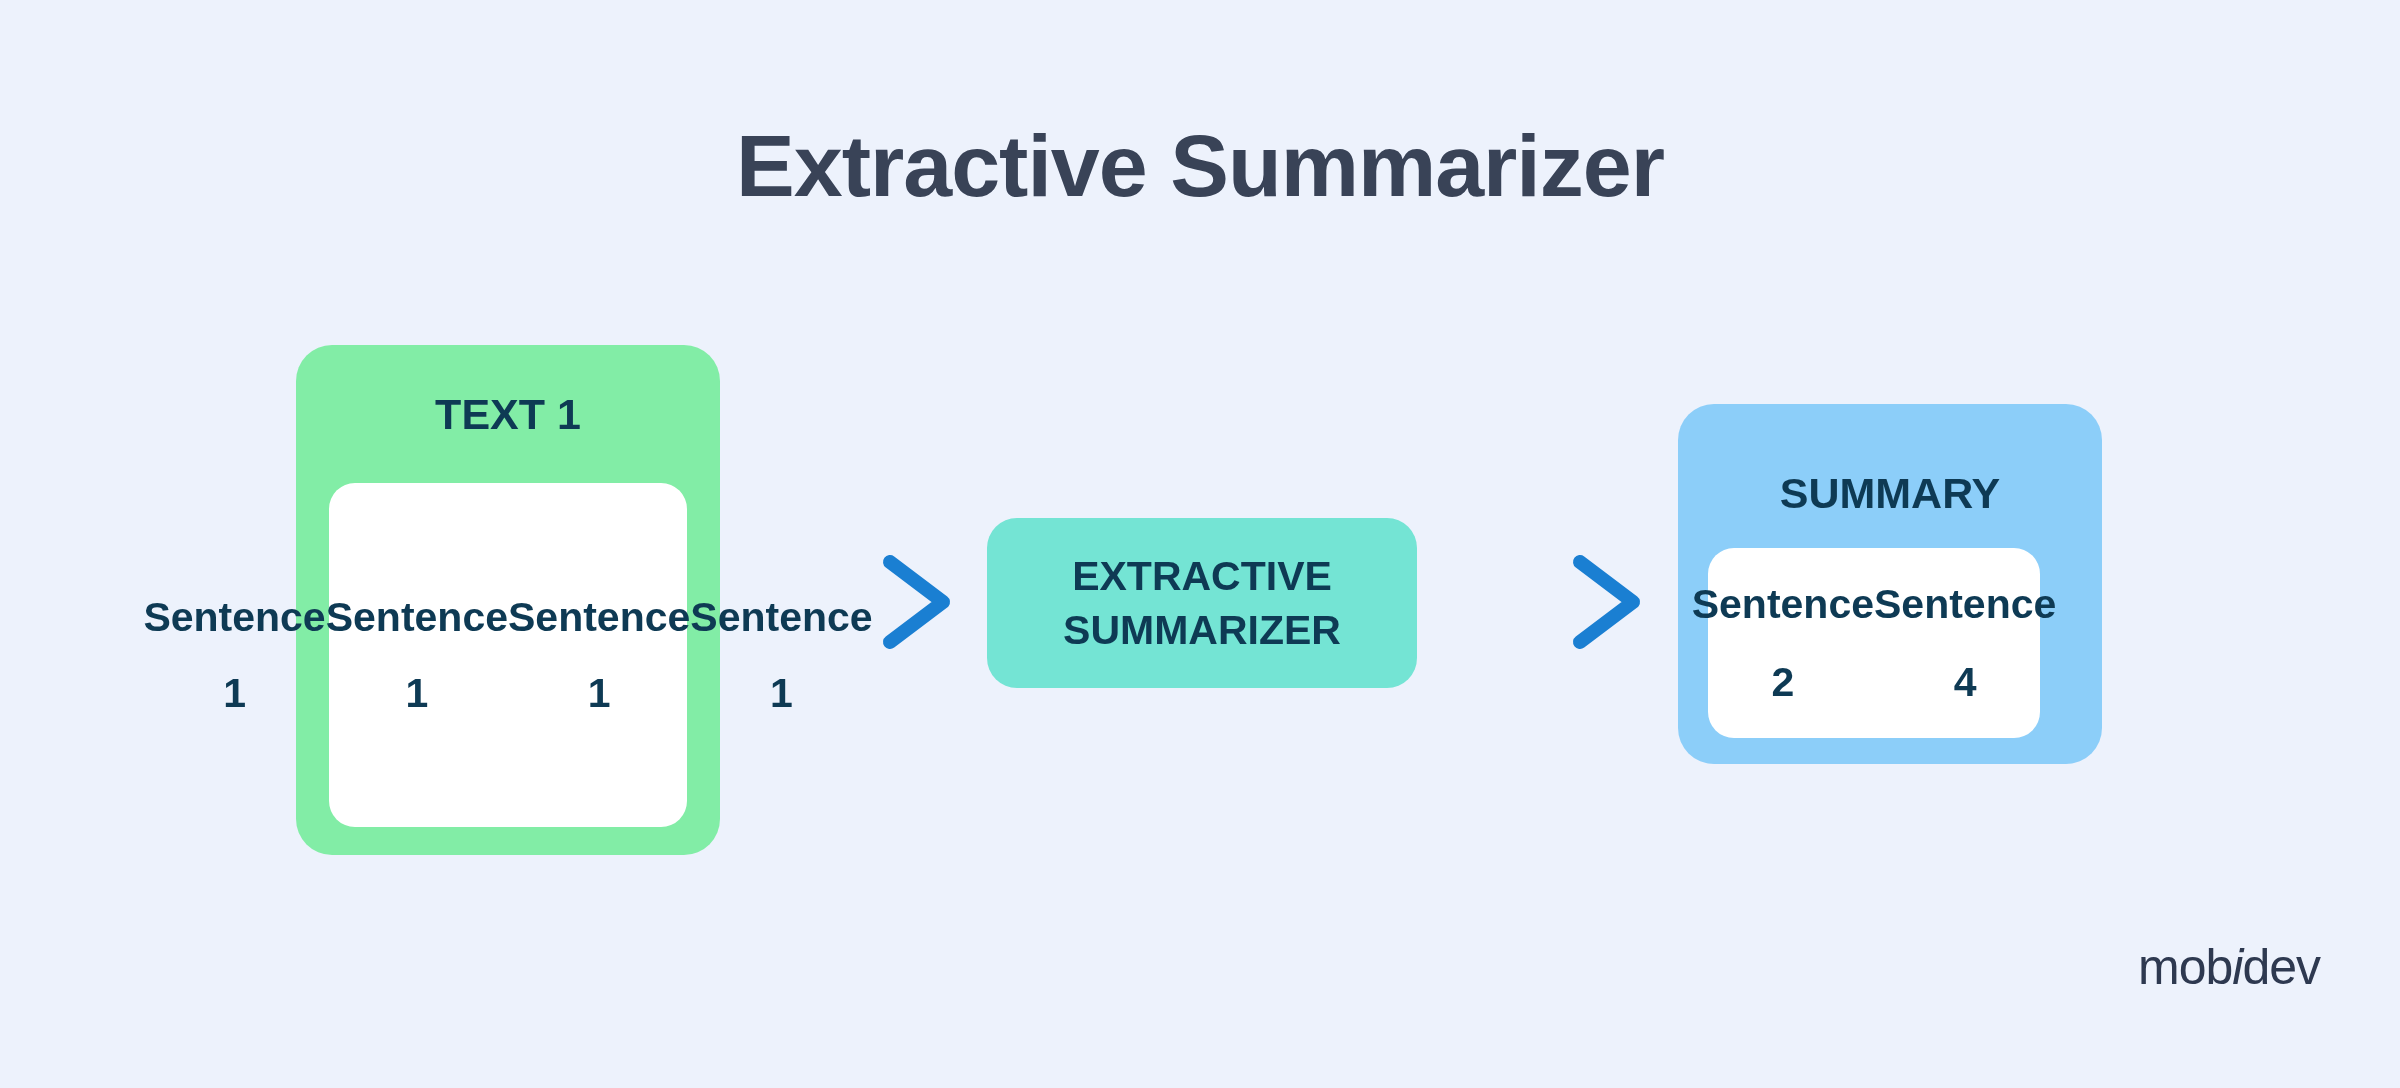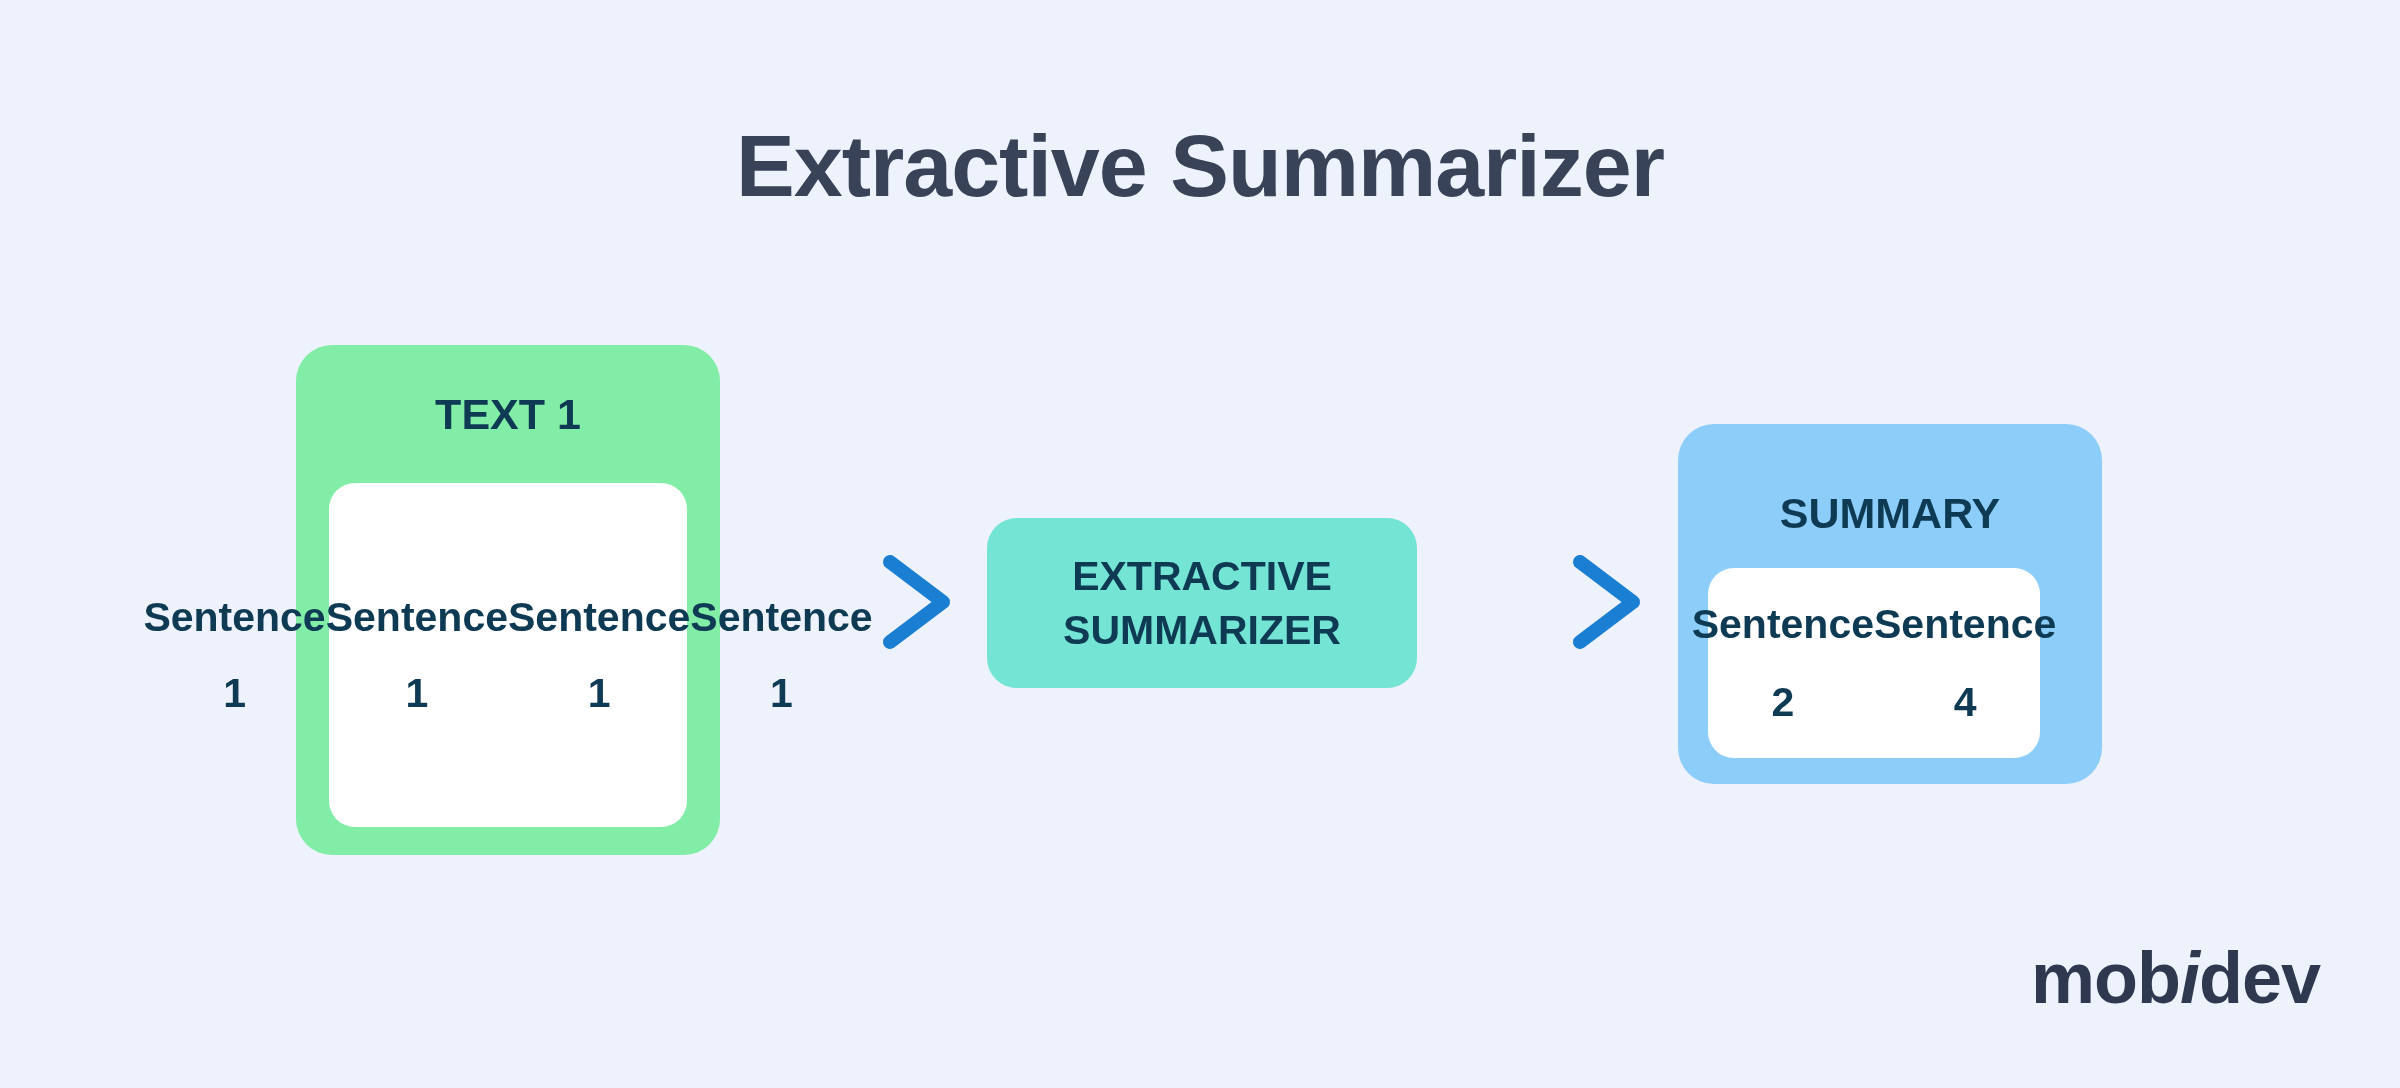--- a/index.html
+++ b/index.html
@@ -40,21 +40,21 @@
     left: 987px; top: 518px;
     width: 430px; height: 170px;
     border-radius: 30px;
     background: var(--process_node, #74e4d4);
     display: flex;
     align-items: center;
     justify-content: center;
     text-align: center;
   }
   .node-output {
-    left: 1678px; top: 424px;
+    left: 1678px; top: 404px;
     width: 424px; height: 360px;
     background: var(--output_node, #8ccef9);
   }
   .node-label {
     display: block;
     width: 100%;
     text-align: center;
     font-size: 43px;
     font-weight: 700;
     line-height: 50px;
@@ -98,22 +98,22 @@
     position: absolute;
     width: 200px;
     height: 120px;
   }
   .flow-arrow-1 { left: 755px; top: 542px; }
   .flow-arrow-2 { left: 1445px; top: 542px; }
   .logo {
     position: absolute;
     right: 80px;
     top: 942px;
-    font-size: 72px;
-    font-weight: 700;
+    font-size: 50px;
+    font-weight: 400;
     letter-spacing: -1px;
     color: var(--logo_text, #2e3950);
     line-height: 1;
   }
   .logo .logo-i { font-style: italic; }
 </style>
 </head>
 <body>
 
 <div class="canvas">

